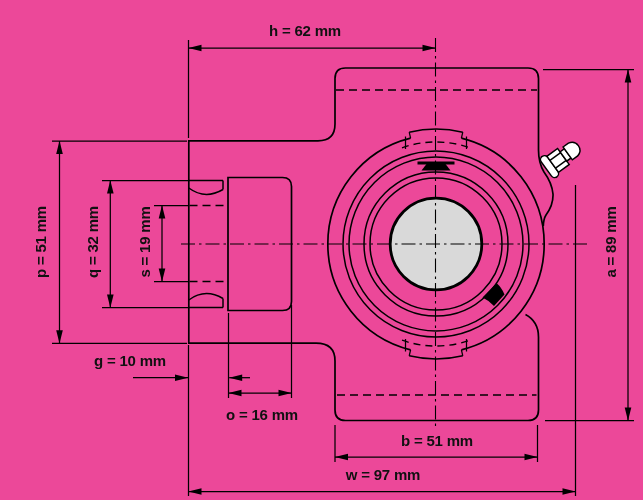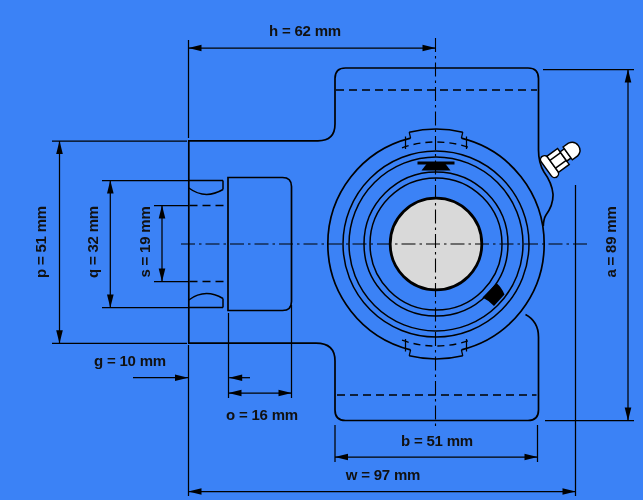--- a/index.html
+++ b/index.html
@@ -1,16 +1,16 @@
 <!DOCTYPE html>
 <html><head>
 <meta charset="utf-8">
 <style>
   html,body{margin:0;padding:0;background:#ffffff;}
-  .stage{width:643px;height:500px;position:relative;background:#3b82f6;overflow:hidden;
+  .stage{width:643px;height:500px;position:relative;background:#ec4899;overflow:hidden;
          font-family:"Liberation Sans", sans-serif;}
   svg{display:block;}
   .dim-text{font-family:"Liberation Sans", sans-serif;font-size:15px;font-weight:700;
             fill:#111;letter-spacing:-0.2px;}
   .thin{stroke:#000;stroke-width:1.25;fill:none;}
   .outline{stroke:#000;stroke-width:1.7;fill:none;}
   .mid{stroke:#000;stroke-width:1.5;fill:none;}
   .hidden-line{stroke:#000;stroke-width:1.35;fill:none;stroke-dasharray:8 5;}
   .centerline{stroke:#000;stroke-width:1.1;fill:none;stroke-dasharray:14 4 2.5 4;}
 </style>

